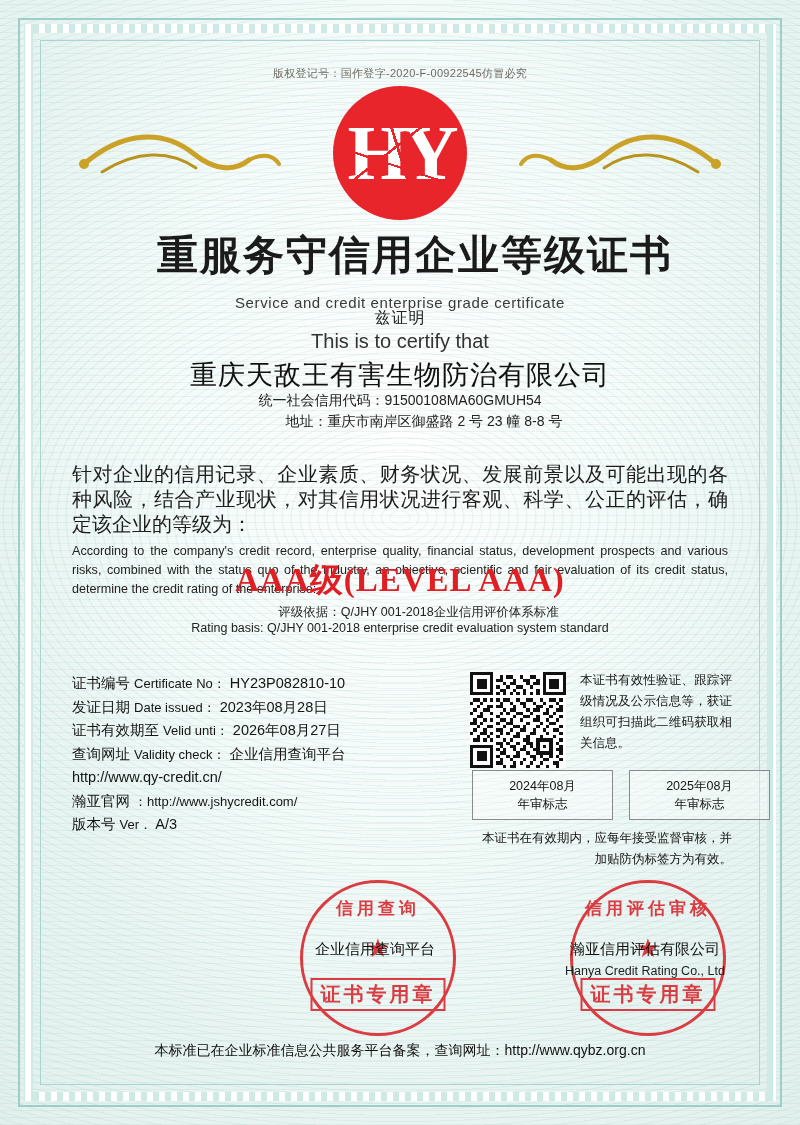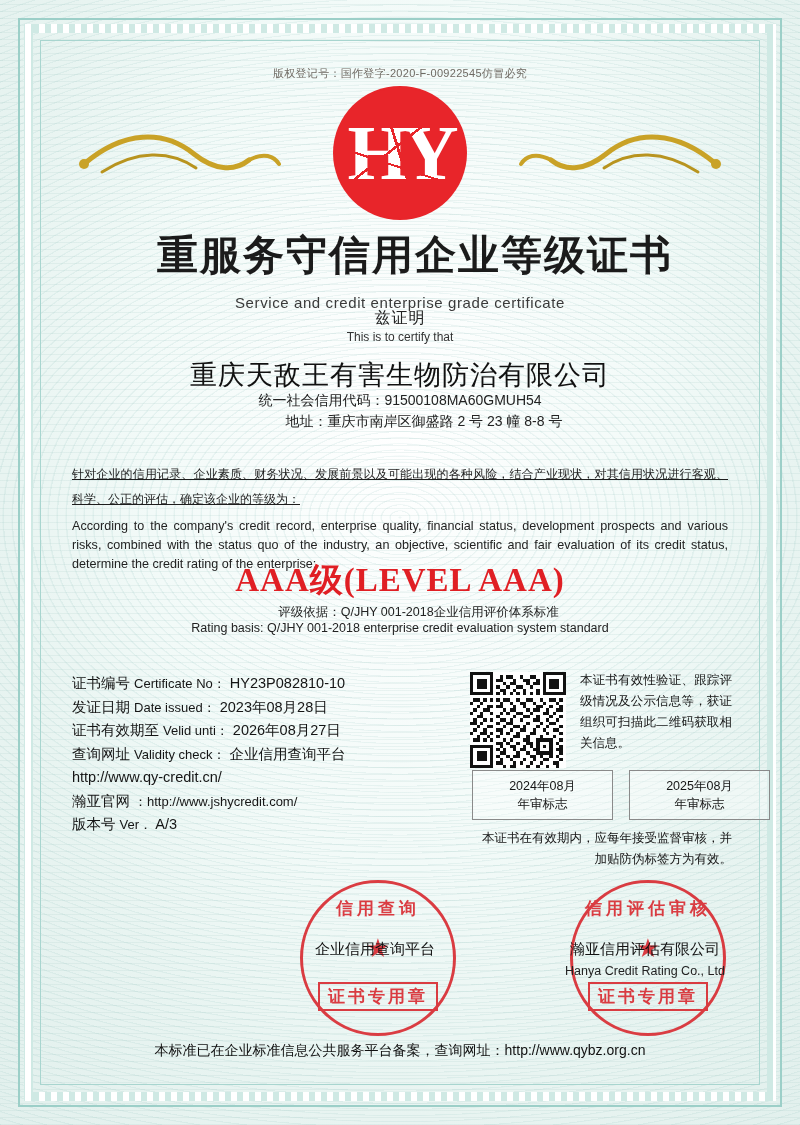--- a/index.html
+++ b/index.html
@@ -85,42 +85,42 @@
   .title-en{
     position:absolute;top:282px;left:0;right:0;text-align:center;
     font-size:15px;color:#3a3a3a;letter-spacing:.6px;margin-top:12px;
   }
   .certify-cn{
     position:absolute;top:308px;left:0;right:0;text-align:center;
     font-size:16px;color:#222;letter-spacing:1px;
   }
   .certify-en{
     position:absolute;top:330px;left:0;right:0;text-align:center;
-    font-size:12px;color:#333;
+    font-size:20px;color:#333;
   }
   .company{
     position:absolute;top:357px;left:0;right:0;text-align:center;
     font-family:"Liberation Serif", serif;
     font-weight:normal;font-size:27px;color:#111;letter-spacing:1px;
   }
   .code{
     position:absolute;top:392px;left:0;right:0;text-align:center;
     font-size:14px;color:#222;
   }
   .addr{
     position:absolute;top:413px;left:0;right:0;text-align:center;
     font-size:14px;color:#222;padding-left:48px;
   }
 
   .para{
     position:absolute;left:72px;right:72px;top:462px;
     color:#1d1d1d;
   }
   .para .cn{
-    font-size:12px;line-height:25px;text-align:justify;text-decoration:underline;
+    font-size:20px;line-height:25px;text-align:justify;
   }
   .para .en{
     margin-top:5px;
     font-size:12.6px;line-height:19px;text-align:justify;color:#222;
   }
 
   .level{
     position:absolute;left:0;right:0;top:558px;text-align:center;
     font-family:"Liberation Serif", serif;
     font-weight:bold;font-size:33px;color:#e01f24;letter-spacing:1px;
@@ -184,21 +184,21 @@
   }
   .seal .star{
     position:absolute;left:50%;top:52px;transform:translateX(-50%);
     color:#d8232a;font-size:26px;line-height:26px;
   }
   .seal .bar{
     position:absolute;left:50%;bottom:22px;transform:translateX(-50%);
     border:2px solid #d8232a;
     padding:1px 8px;
     font-family:"Liberation Serif", serif;
-    font-weight:bold;font-size:17px;color:#d8232a;letter-spacing:3px;
+    font-weight:bold;font-size:20px;color:#d8232a;letter-spacing:3px;
     white-space:nowrap;
   }
 
   .org-left{
     position:absolute;left:255px;top:938px;width:240px;text-align:center;
     font-size:15px;color:#111;line-height:22px;
   }
   .org-left .en{font-size:12.5px;color:#222;}
   .org-right{
     position:absolute;left:520px;top:938px;width:250px;text-align:center;

